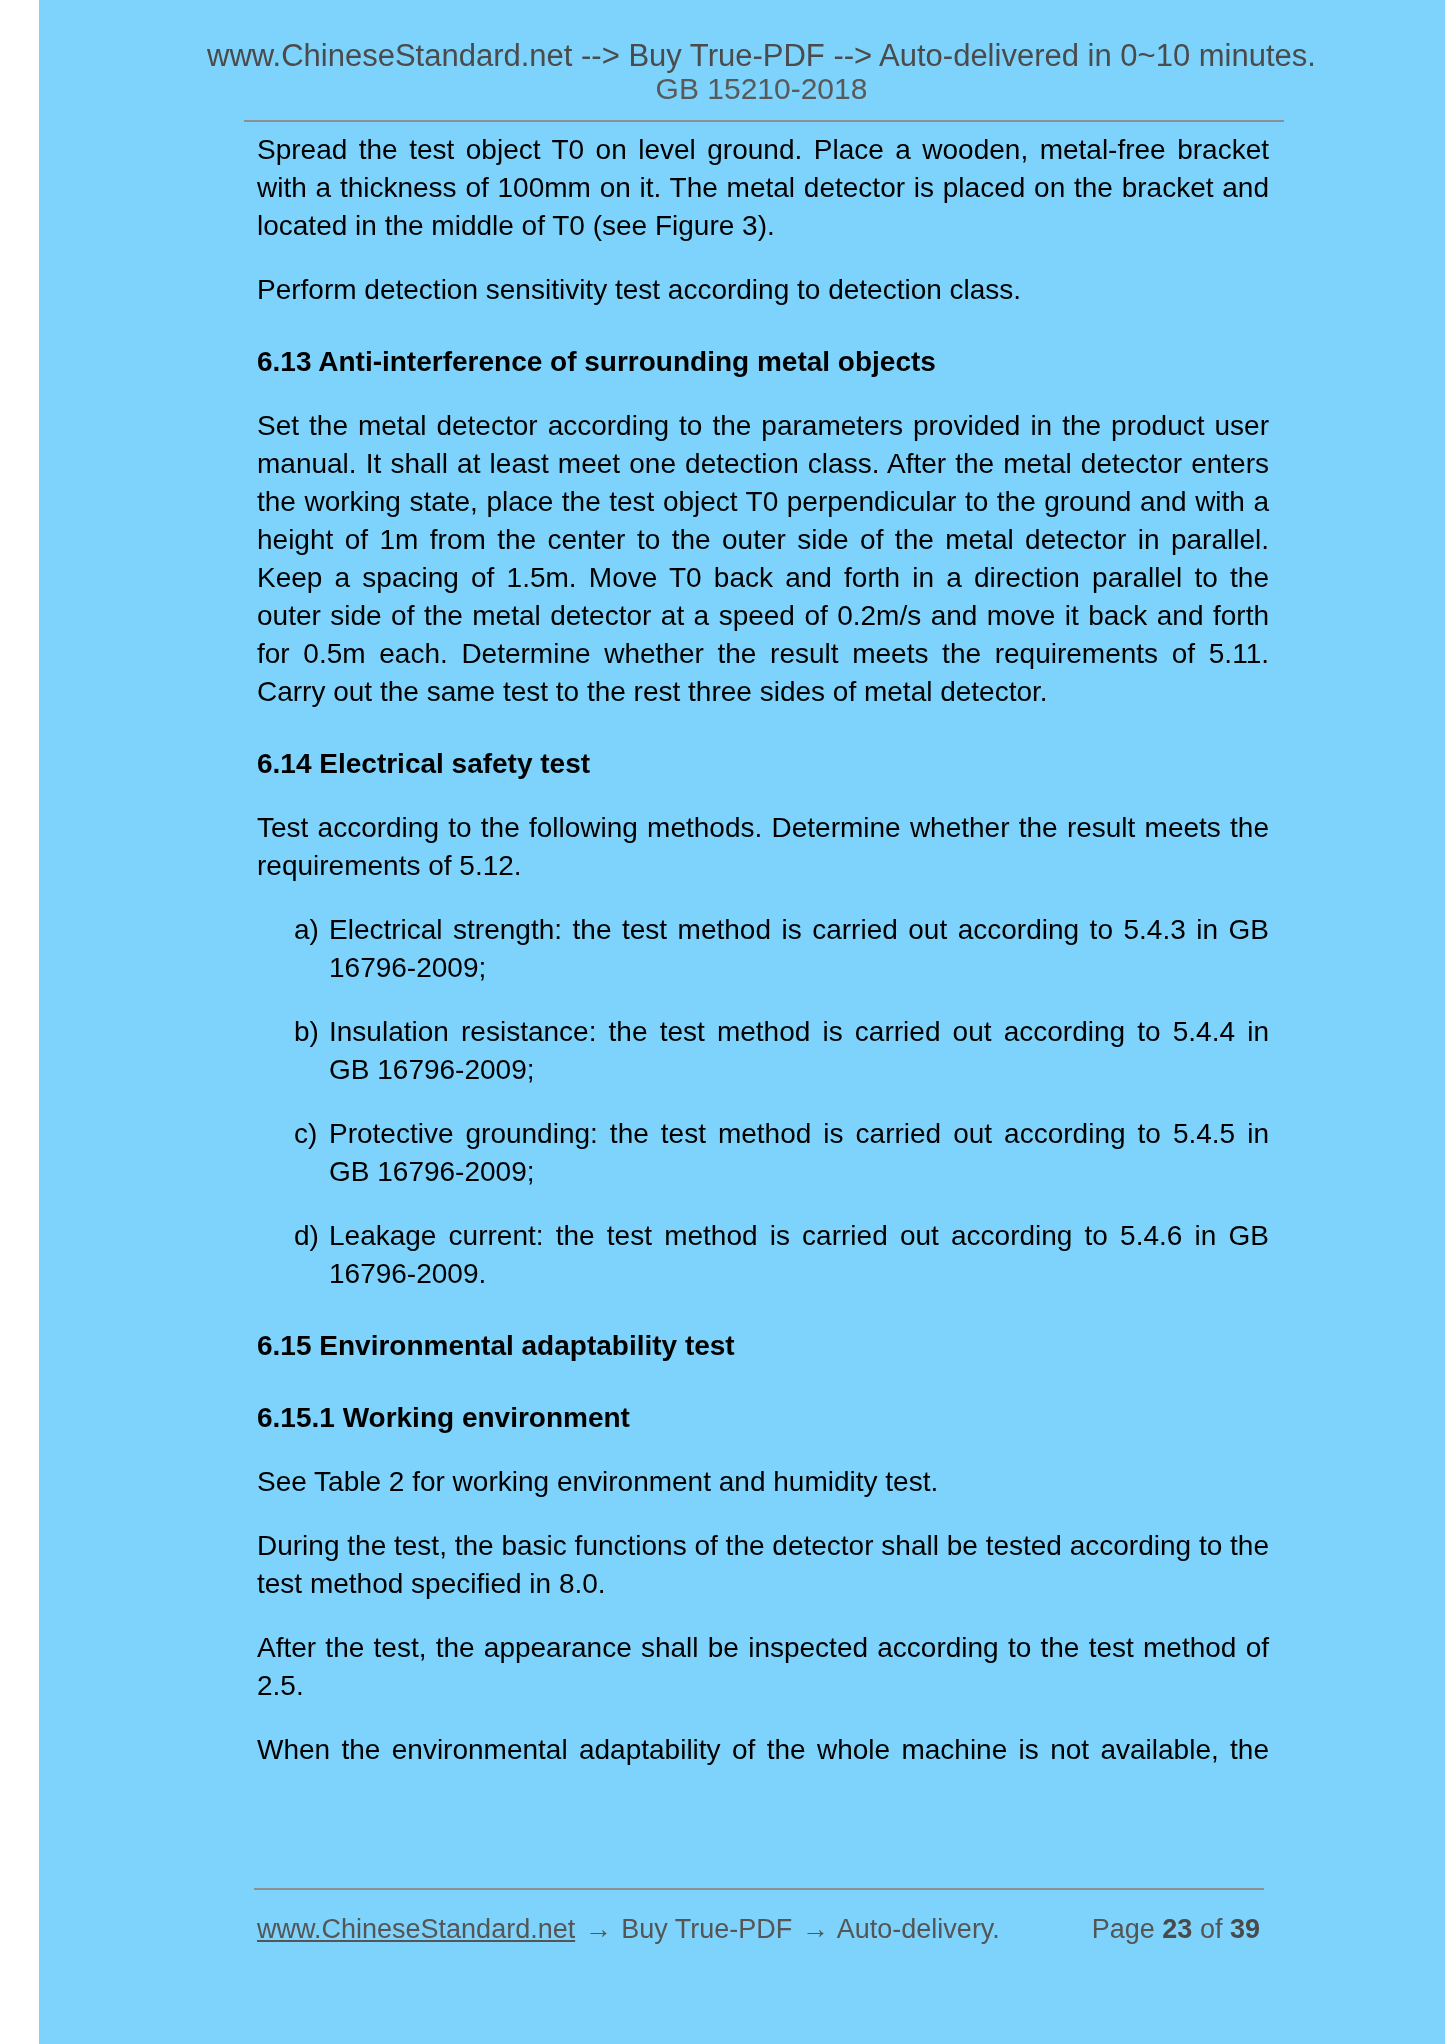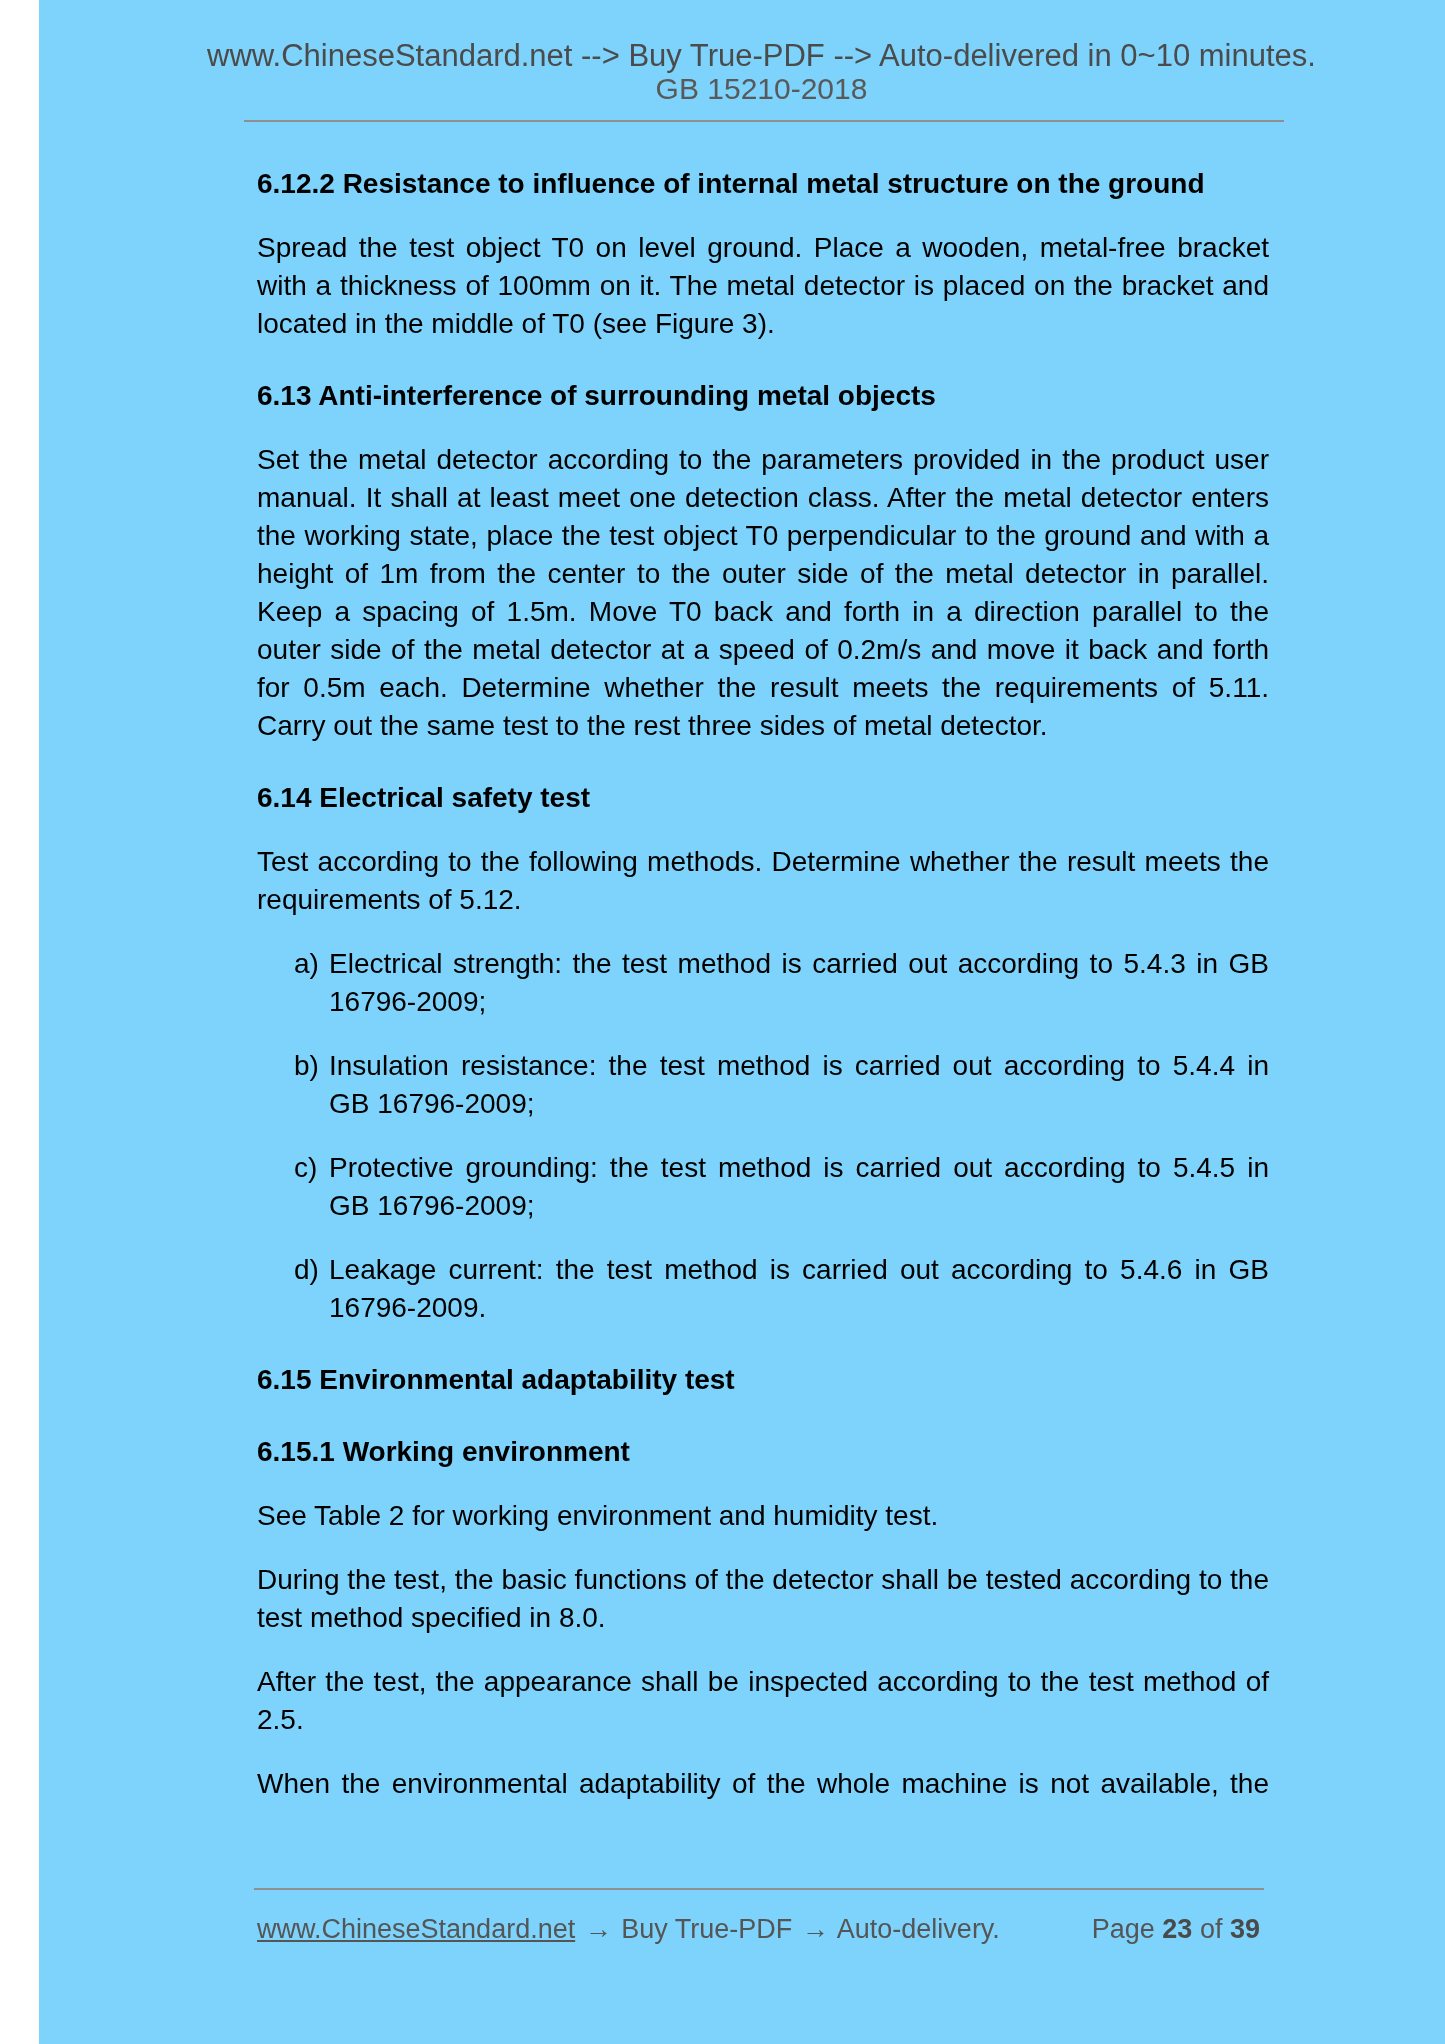--- a/index.html
+++ b/index.html
@@ -117,22 +117,22 @@
 <div class="page">
 
   <div class="header">
     <div class="header-line1">www.ChineseStandard.net --&gt; Buy True-PDF --&gt; Auto-delivered in 0~10 minutes.</div>
     <div class="header-line2">GB 15210-2018</div>
   </div>
 
   <div class="rule-top"></div>
 
   <div class="content" id="content">
-      <h3>6.12.2 Resistance to influence of internal metal structure on the ground</h3>
       <p>Spread the test object T0 on level ground. Place a wooden, metal-free bracket with a thickness of 100mm on it. The metal detector is placed on the bracket and located in the middle of T0 (see Figure 3).</p>
+      <p>Perform detection sensitivity test according to detection class.</p>
       <h3>6.13 Anti-interference of surrounding metal objects</h3>
       <p>Set the metal detector according to the parameters provided in the product user manual. It shall at least meet one detection class. After the metal detector enters the working state, place the test object T0 perpendicular to the ground and with a height of 1m from the center to the outer side of the metal detector in parallel. Keep a spacing of 1.5m. Move T0 back and forth in a direction parallel to the outer side of the metal detector at a speed of 0.2m/s and move it back and forth for 0.5m each. Determine whether the result meets the requirements of 5.11. Carry out the same test to the rest three sides of metal detector.</p>
       <h3>6.14 Electrical safety test</h3>
       <p>Test according to the following methods. Determine whether the result meets the requirements of 5.12.</p>
       <div class="li">
         <span class="marker">a)</span>
         <span class="li-text">Electrical strength: the test method is carried out according to 5.4.3 in GB 16796-2009;</span>
       </div>
       <div class="li">
         <span class="marker">b)</span>

